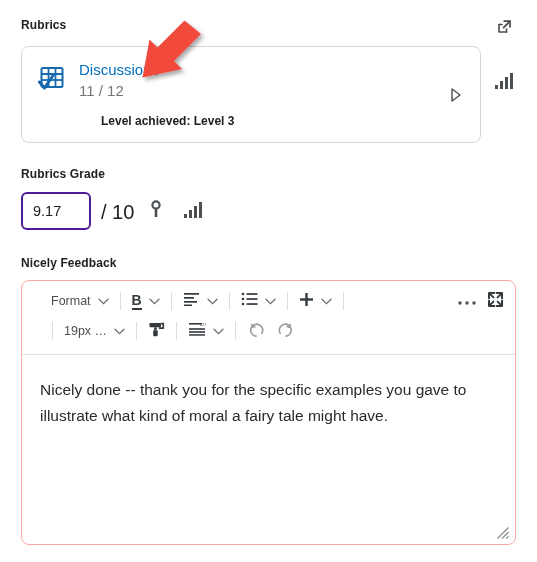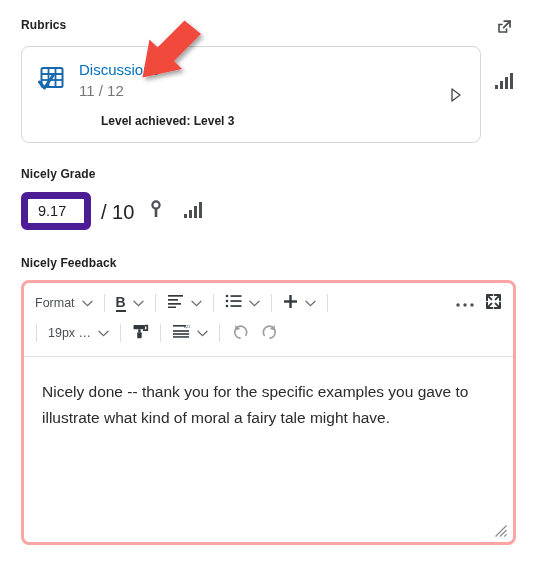--- a/index.html
+++ b/index.html
@@ -78,21 +78,21 @@
     position: absolute; left: 494px; top: 72px;
     width: 22px; height: 18px;
     cursor: pointer;
   }
 
   
   .grade-label { position: absolute; left: 21px; top: 167px; }
   .grade-input {
     position: absolute; left: 21px; top: 192px;
     width: 70px; height: 38px;
-    border: 7px solid #4c1d95;
+    border: 2px solid #4c1d95;
     border-radius: 6px;
     background: #fff;
     font-family: "Liberation Sans", sans-serif;
     font-size: 14.5px;
     color: #202122;
     padding: 0 10px;
     outline: none;
   }
   .grade-denom {
     position: absolute; left: 101px; top: 201px;
@@ -106,24 +106,25 @@
     position: absolute; left: 183px; top: 202px;
     width: 22px; height: 17px; cursor: pointer;
   }
 
   
   .feedback-label { position: absolute; left: 21px; top: 256px; }
 
   .editor {
     position: absolute; left: 21px; top: 280px;
     width: 495px; height: 265px;
-    border: 3px solid #fca5a5;
+    border: 1px solid #fca5a5;
     border-radius: 8px;
     background: #fff;
     overflow: hidden;
+    padding-left: 18px;
   }
   .tb-row {
     display: flex; align-items: center;
     height: 30px;
     padding: 0 6px;
   }
   .tb-row.row1 { margin-top: 5px; }
   .tb-row.row2 { margin-top: 0px; }
 
   .tb-item {
@@ -232,21 +233,21 @@
 
   <div class="rubric-stats">
     <svg width="22" height="18" viewBox="0 0 22 18" aria-hidden="true">
       <rect x="1" y="13" width="3" height="4" fill="#4b4f52"></rect>
       <rect x="6" y="9" width="3" height="8" fill="#4b4f52"></rect>
       <rect x="11" y="5" width="3" height="12" fill="#4b4f52"></rect>
       <rect x="16" y="1" width="3" height="16" fill="#4b4f52"></rect>
     </svg>
   </div>
 
-  <div class="section-label grade-label">Nicely Grade</div>
+  <div class="section-label grade-label">Rubrics Grade</div>
 
   <input class="grade-input" type="text" value="9.17" style="">
 
   <div class="grade-denom">/ 10</div>
 
   <div class="grade-key">
     <svg width="16" height="18" viewBox="0 0 16 18" aria-hidden="true">
       <circle cx="8" cy="5" r="3.6" fill="none" stroke="#4b4f52" stroke-width="2.2"></circle>
       <rect x="6.7" y="8" width="2.6" height="9" fill="#4b4f52"></rect>
     </svg>

